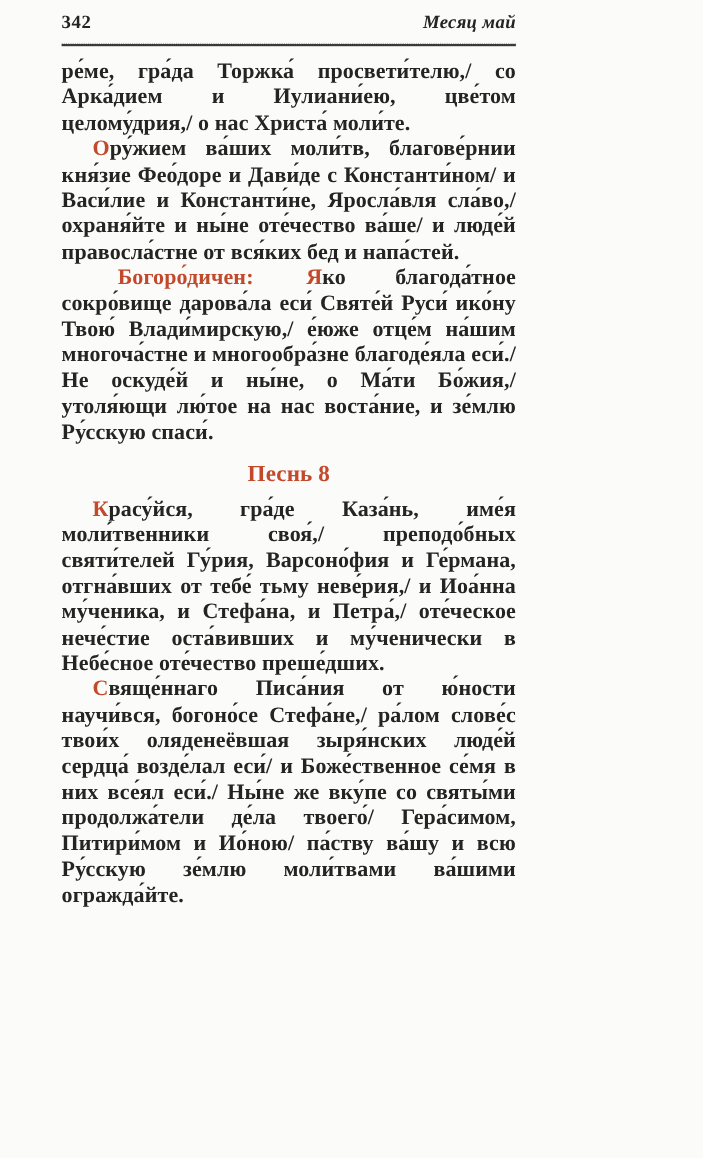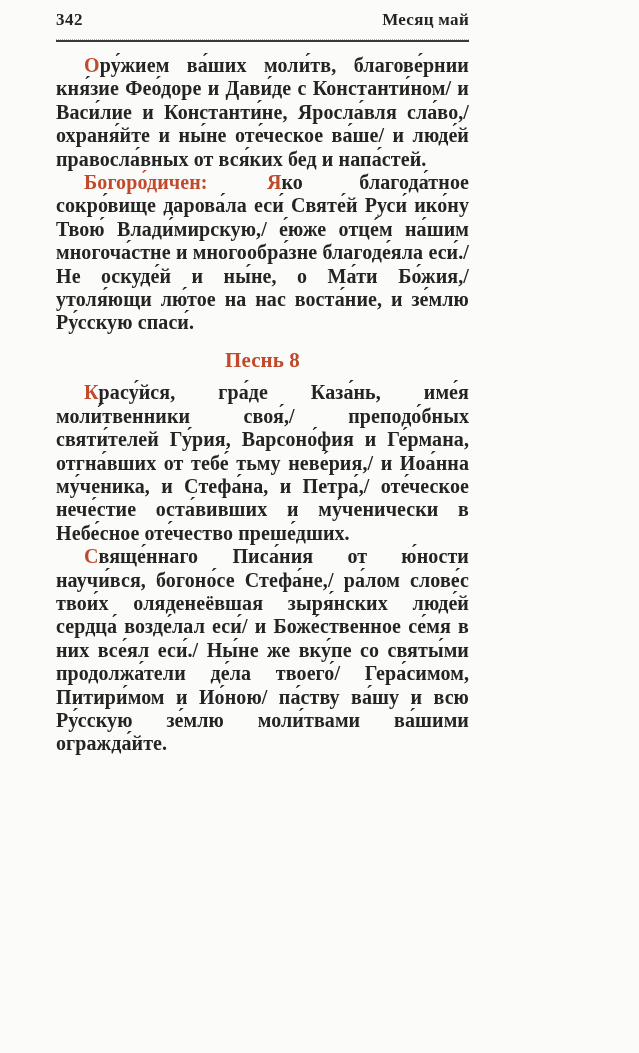--- a/index.html
+++ b/index.html
@@ -26,20 +26,21 @@
     font-size: 17px;
     line-height: 20px;
     margin-bottom: 9px;
   }
   .page-num {
     font-weight: bold;
     letter-spacing: 0.5px;
   }
   .running-title {
     font-weight: bold;
+    font-style: italic;
     letter-spacing: 0.3px;
   }
   .rule {
     height: 0;
     border-top: 1px dotted #b5b2ad;
     border-bottom: 2px solid #3a3937;
     margin-bottom: 12px;
   }
   .page-body {
     font-size: 20px;
@@ -65,31 +66,33 @@
     color: #c2492b;
     font-size: 21px;
     margin: 14px 0 9px 0;
   }
   .rubric {
     color: #c2492b;
     font-weight: bold;
   }
   .rubric.label {
     margin-right: 0.15em;
+    margin-left: 23px;
   }
 </style>
 </head>
 <body>
 
 <div class="page">
   <header class="page-header">
     <span class="page-num">342</span>
     <span class="running-title">Месяц май</span>
   </header>
   <div class="rule"></div>
   <main class="page-body" id="page-body">
-      <p class="para kind-troparion"><span class="rubric lead">О</span><span class="ptext">ру́жием ва́ших моли́тв, благове́рнии кня́зие Фео́доре и Дави́де с Константи́ном/ и Васи́лие и Константи́не, Яросла́вля сла́во,/ охраня́йте и ны́не оте́ческое ва́ше/ и люде́й правосла́вных от вся́ких бед и напа́стей.</span></p>
+      <p class="para kind-continuation"><span class="ptext">ре́ме, гра́да Торжка́ просвети́телю,/ со Арка́дием и Иулиани́ею, цве́том целому́дрия,/ о нас Христа́ моли́те.</span></p>
+      <p class="para kind-troparion"><span class="rubric lead">О</span><span class="ptext">ру́жием ва́ших моли́тв, благове́рнии кня́зие Фео́доре и Дави́де с Константи́ном/ и Васи́лие и Константи́не, Яросла́вля сла́во,/ охраня́йте и ны́не оте́чество ва́ше/ и люде́й правосла́стне от вся́ких бед и напа́стей.</span></p>
       <p class="para kind-troparion"><span class="rubric label">Богоро́дичен:</span> <span class="rubric lead">Я</span><span class="ptext">ко благода́тное сокро́вище дарова́ла еси́ Святе́й Руси́ ико́ну Твою́ Влади́мирскую,/ е́юже отце́м на́шим многоча́стне и многообра́зне благоде́яла еси́./ Не оскуде́й и ны́не, о Ма́ти Бо́жия,/ утоля́ющи лю́тое на нас воста́ние, и зе́млю Ру́сскую спаси́.</span></p>
       <p class="para kind-heading">Песнь 8</p>
       <p class="para kind-troparion"><span class="rubric lead">К</span><span class="ptext">расу́йся, гра́де Каза́нь, име́я моли́твенники своя́,/ преподо́бных святи́телей Гу́рия, Варсоно́фия и Ге́рмана, отгна́вших от тебе́ тьму неве́рия,/ и Иоа́нна му́ченика, и Стефа́на, и Петра́,/ оте́ческое нече́стие оста́вивших и му́ченически в Небе́сное оте́чество преше́дших.</span></p>
       <p class="para kind-troparion"><span class="rubric lead">С</span><span class="ptext">вяще́ннаго Писа́ния от ю́ности научи́вся, богоно́се Стефа́не,/ ра́лом слове́с твои́х оляденеёвшая зыря́нских люде́й сердца́ возде́лал еси́/ и Боже́ственное се́мя в них все́ял еси́./ Ны́не же вку́пе со святы́ми продолжа́тели де́ла твоего́/ Гера́симом, Питири́мом и Ио́ною/ па́ству ва́шу и всю Ру́сскую зе́млю моли́твами ва́шими огражда́йте.</span></p>
     </main>
 </div>
 
 </body></html>

